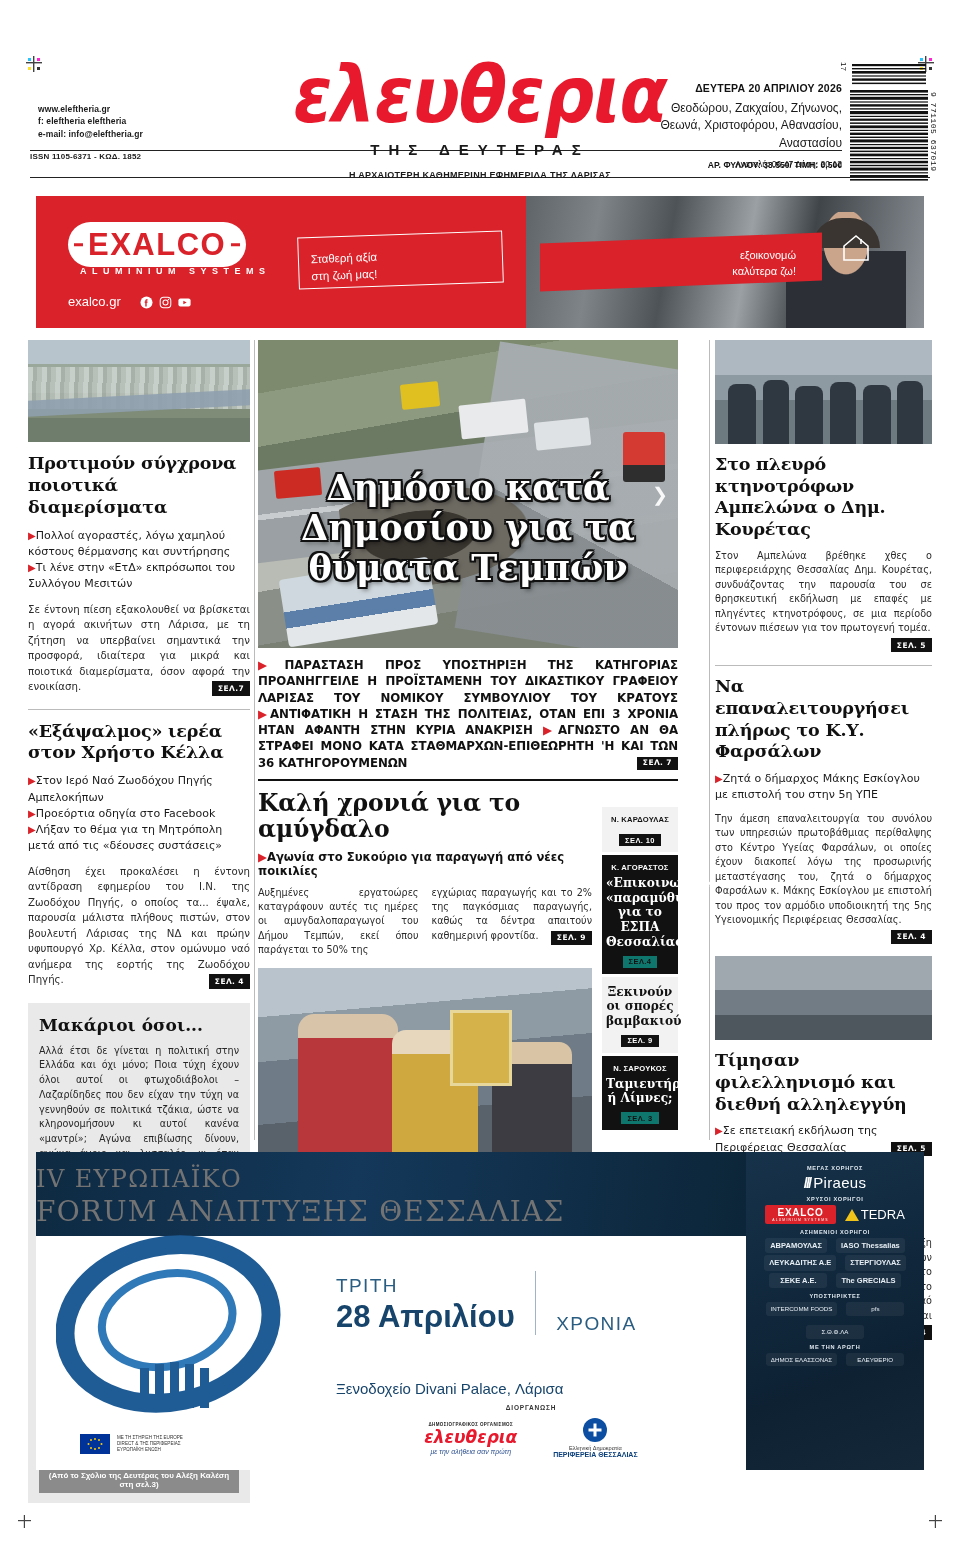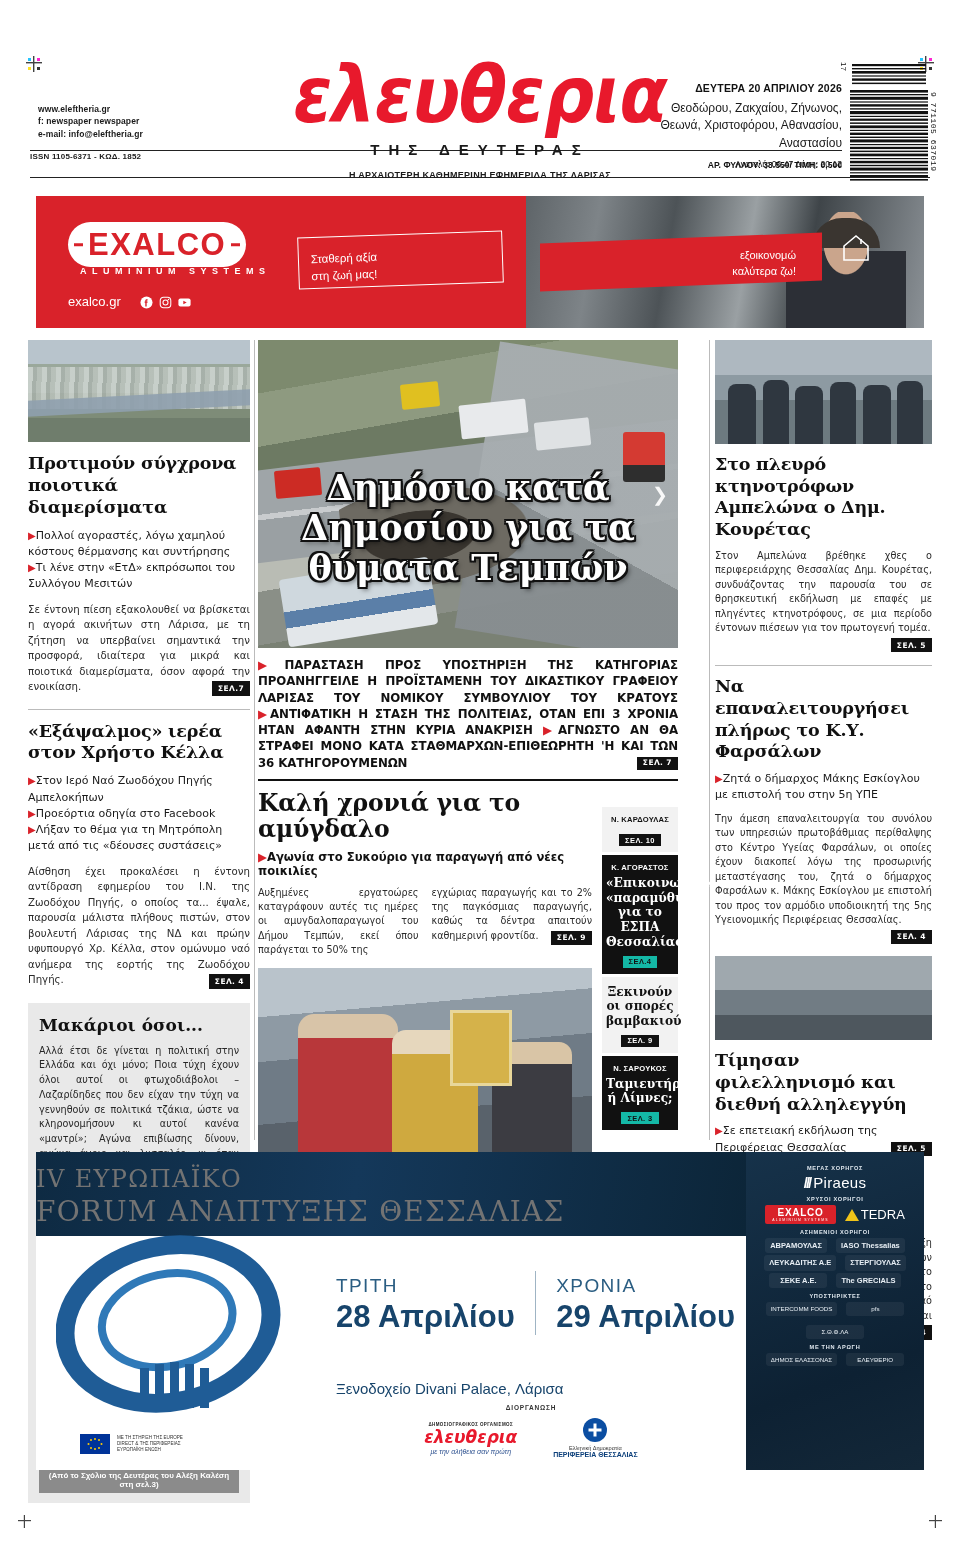--- a/index.html
+++ b/index.html
@@ -330,21 +330,21 @@
   .brief.light { background:#f2f2f2; color:#111; }
   .brief.dark { background:#111; color:#fff; }
   .brief-author {
     font-size:7.6px; font-weight:bold; letter-spacing:.2px; margin-bottom:4px;
   }
   .brief-title {
     font-family:"DejaVu Serif", serif; font-weight:bold;
     font-size:12.2px; line-height:1.2;
   }
   .brief .sel { margin-top:5px; }
-  .brief.dark .sel { background:#14b8a6; color:#111; }
+  .brief.dark .sel { background:#0f766e; color:#111; }
 
   
   .rc-photo {
     width:217px; height:104px; position:relative; overflow:hidden;
     background:linear-gradient(180deg,#aeb8c0 0 34%, #8d9aa2 34% 58%, #6d7a80 58% 100%);
   }
   .rc-photo .p {
     position:absolute; bottom:0; background:#2f3740; border-radius:8px 8px 0 0;
   }
   .rc-photo2 {
@@ -474,21 +474,21 @@
           <rect x="7" y="0" width="1.4" height="16" fill="#222"></rect>
           <rect x="2" y="2" width="3" height="3" fill="#0bf"></rect>
           <rect x="11" y="2" width="3" height="3" fill="#f0c"></rect>
           <rect x="2" y="11" width="3" height="3" fill="#fd0"></rect>
           <rect x="11" y="11" width="3" height="3" fill="#111"></rect>
         </svg>
     </span>
 
     <div class="pub-info">
       <div>www.eleftheria.gr</div>
-      <div>f: newspaper newspaper</div>
+      <div>f: eleftheria eleftheria</div>
       <div>e-mail: info@eleftheria.gr</div>
     </div>
 
     <div class="issn">ISSN 1105-6371 - ΚΩΔ. 1852</div>
     <div class="rule-long"></div>
 
     <div class="logo-wrap">
       <div class="logo-main">ελευθερια</div>
       <div class="logo-sub">ΤΗΣ ΔΕΥΤΕΡΑΣ</div>
     </div>
@@ -800,21 +800,20 @@
       </span>
 
       <div class="fa-dates">
         <div class="fa-date-col">
           <div class="fa-dow">ΤΡΙΤΗ</div>
           <div class="fa-day">28 Απριλίου</div>
         </div>
         <div class="fa-divider"></div>
         <div class="fa-date-col">
           <div class="fa-dow">ΧΡΟΝΙΑ</div>
-          <div class="fa-day">29 Απριλίου</div>
         </div>
       </div>
       <div class="fa-venue">Ξενοδοχείο Divani Palace, Λάρισα</div>
 
       <div class="fa-organizers">
         <div class="fa-org-title">ΔΙΟΡΓΑΝΩΣΗ</div>
         <div class="fa-org-row">
           <div>
             <div class="fa-org-elef-top">ΔΗΜΟΣΙΟΓΡΑΦΙΚΟΣ ΟΡΓΑΝΙΣΜΟΣ</div>
             <div class="fa-org-elef">ελευθερια</div>

